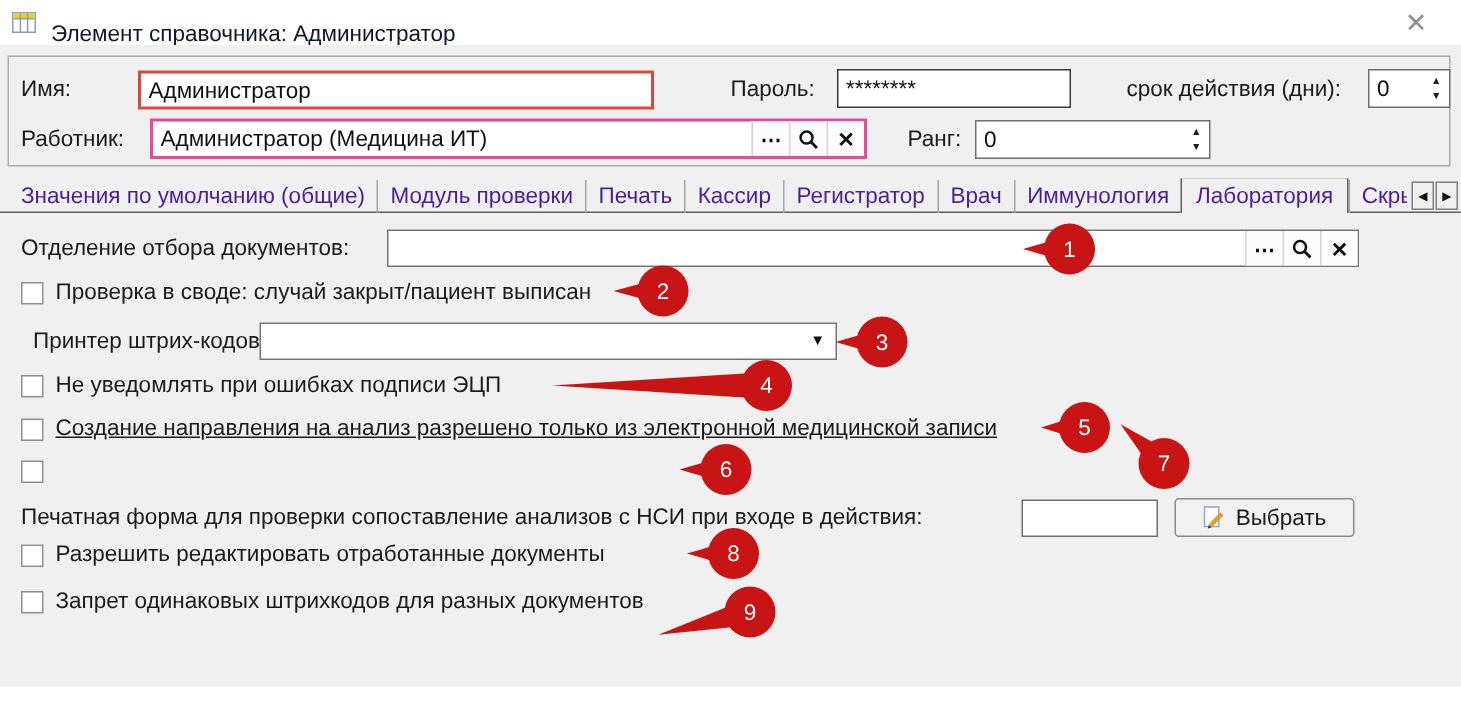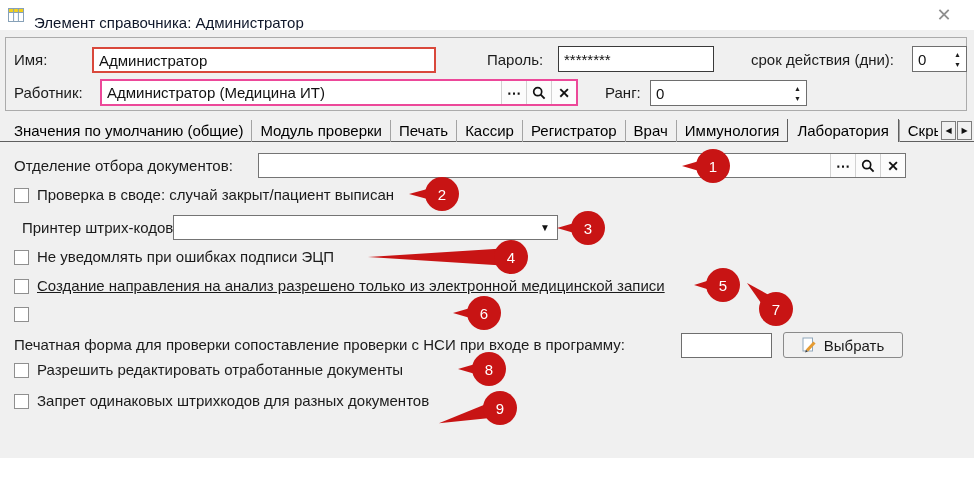--- a/index.html
+++ b/index.html
@@ -32,21 +32,21 @@
   .spinner span { line-height:1; }
   .mini-btns { display:flex; align-items:center; }
   .mini-btn { width:24px; height:100%; display:flex; align-items:center; justify-content:center;
     border-left:1px solid #d2d2d2; font-weight:bold; color:#111; font-size:14px; background:#fcfcfc; }
   .btn { position:absolute; background:#e9e9e9; border:1px solid #464646; border-radius:2px;
     display:flex; align-items:center; justify-content:center; box-sizing:border-box; font-size:15px; }
   
   .tab-baseline { position:absolute; left:0; top:111px; width:974px; border-top:1px solid #5f5f5f; z-index:1; }
   .tabstrip { position:absolute; left:6px; top:89px; width:932px; height:23px;
     display:flex; align-items:flex-end; overflow:hidden; z-index:2; }
-  .tab { padding:2px 8px 3px; white-space:nowrap; color:#000000; }
+  .tab { padding:2px 8px 3px; white-space:nowrap; color:#4c1d95; }
   .tab + .tab { border-left:1px solid #a3a3a3; }
   .tab.selected { background:#f0f0f0; border:1px solid #5f5f5f; border-bottom:none;
     margin-bottom:-2px; padding:3px 9px 5px; position:relative; z-index:3; }
   .tabscroll { position:absolute; top:91px; width:15px; height:19px; background:#f0f0f0;
     border:1px solid #7d7d7d; box-sizing:border-box; display:flex; align-items:center;
     justify-content:center; font-size:8px; color:#111; z-index:4; }
   
   .lookup { position:absolute; background:#fff; border:1px solid #747474; box-sizing:border-box;
     display:flex; align-items:stretch; }
   .lookup input { flex:1; min-width:0; border:none; outline:none; background:transparent; font:inherit; padding:1px 5px; }
@@ -174,21 +174,21 @@
 
   <div class="chkrow" style="top:246px;text-decoration:underline;">
     <span class="cbox"></span>
     <span class="clabel">Создание направления на анализ разрешено только из электронной медицинской записи</span>
   </div>
 
   <div class="chkrow" style="top:274px;">
     <span class="cbox"></span>
   </div>
 
-  <span class="lbl" style="left:14px; top:306px;">Печатная форма для проверки сопоставление проверки с НСИ при входе в программу:</span>
+  <span class="lbl" style="left:14px; top:306px;">Печатная форма для проверки сопоставление анализов с НСИ при входе в действия:</span>
   <div class="tbox" style="left:681px; top:303px; width:91px; height:25px;">
     <input value="" style="">
   </div>
   <div class="btn choose-btn" style="left:783px; top:302px; width:120px; height:26px;">
     <svg width="15" height="16" viewBox="0 0 15 16">
       <rect x="1" y="1" width="9.5" height="13" fill="#ffffff" stroke="#8fa7bc"></rect>
       <line x1="5" y1="13.5" x2="12.5" y2="5.5" stroke="#e59b32" stroke-width="3"></line>
       <polygon points="3.2,15.4 5.8,14.6 3.9,12.8" fill="#3c3c3c"></polygon>
     </svg>
     <span>Выбрать</span>

